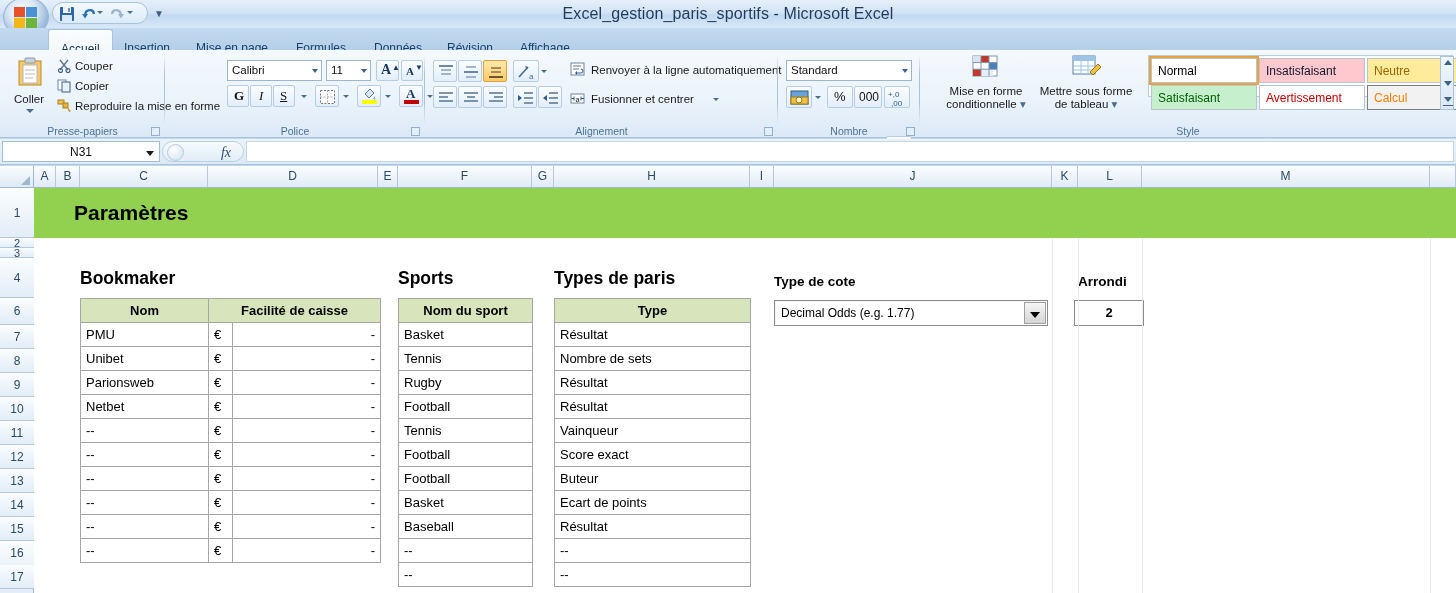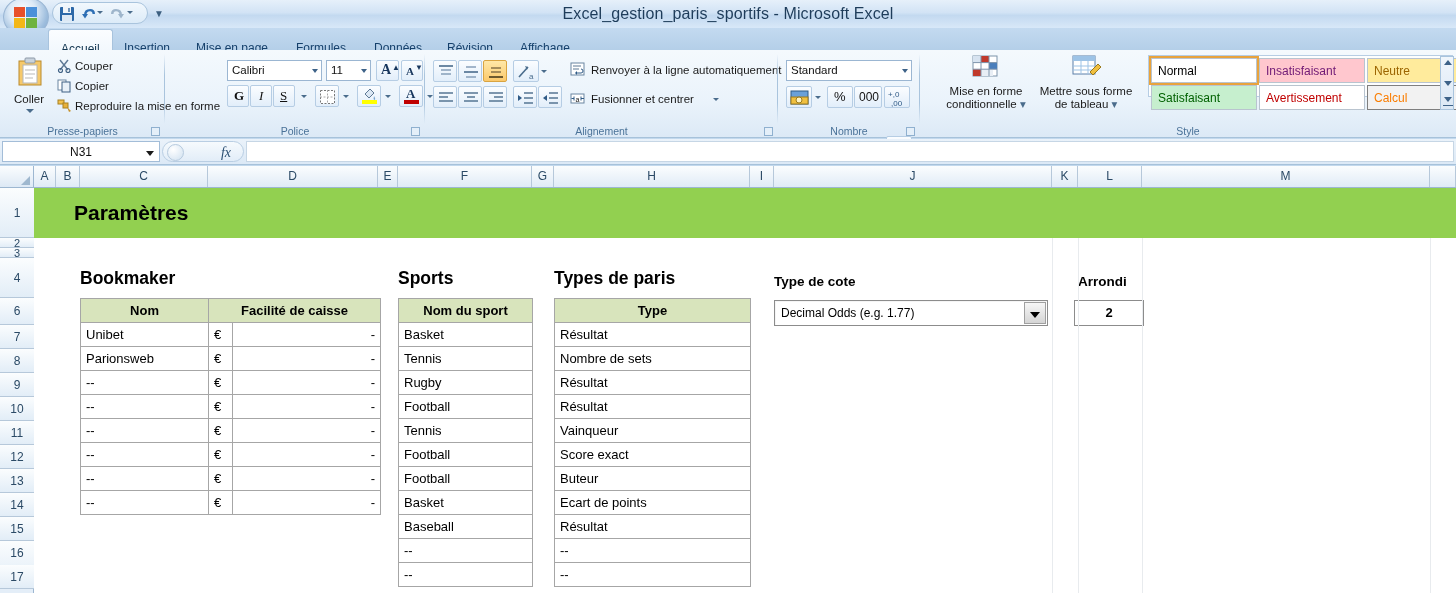--- a/index.html
+++ b/index.html
@@ -575,21 +575,21 @@
           <line x1="19" y1="2" x2="19" y2="22" stroke="#7d93aa"></line>
         </svg>
         <div style="font-size:11.5px;line-height:13px;color:#1a1a1a">
           <span>Mise en forme</span><br>
           <span>conditionnelle</span><span style="color:#4a6c8c">&nbsp;▾</span>
         </div>
       </div>
 
       <div style="position:absolute; left:228px; top:5px; width:305px; height:42px; background:#fdfefe; border:1px solid #b6cde4">
         <div class="stylecell" style="left:2px; top:2px; outline:2px solid #e8a33d; background:#ffffff; color:#000000; z-index:2">Normal</div>
-        <div class="stylecell" style="left:110px; top:2px; background:#ffc7ce; color:#701a75">Insatisfaisant</div>
+        <div class="stylecell" style="left:110px; top:2px; background:#ffc7ce; color:#0f172a">Insatisfaisant</div>
         <div class="stylecell" style="left:218px; top:2px; background:#ffeb9c; color:#9c6500">Neutre</div>
         <div class="stylecell" style="left:2px; top:29px; background:#c6efce; color:#006100">Satisfaisant</div>
         <div class="stylecell" style="left:110px; top:29px; background:#ffffff; color:#c00000">Avertissement</div>
         <div class="stylecell" style="left:218px; top:29px; background:#f2f2f2; color:#fa7d00; border-color:#7f7f7f">Calcul</div>
       </div>
       <div class="scroll-col">
         <div style="top:3px; border-bottom:5px solid #3d6288"></div>
         <div style="top:24px; border-top:5px solid #3d6288"></div>
         <div style="top:40px; border-top:5px solid #3d6288"></div>
         <div style="left:2px; top:48px; width:10px; height:1px; background:#3d6288; border:none"></div>
@@ -667,26 +667,36 @@
           <col style="width:148px">
         </colgroup>
       <thead>
         <tr>
           <th>Nom</th>
           <th colspan="2">Facilité de caisse</th>
         </tr>
       </thead>
       <tbody>
         <tr>
+            <td>PMU</td>
+            <td class="cur-sym">€</td>
+            <td class="cur-val">-</td>
+          </tr>
+        <tr>
             <td>Unibet</td>
             <td class="cur-sym">€</td>
             <td class="cur-val">-</td>
           </tr>
         <tr>
             <td>Parionsweb</td>
+            <td class="cur-sym">€</td>
+            <td class="cur-val">-</td>
+          </tr>
+        <tr>
+            <td>Netbet</td>
             <td class="cur-sym">€</td>
             <td class="cur-val">-</td>
           </tr>
         <tr>
             <td>--</td>
             <td class="cur-sym">€</td>
             <td class="cur-val">-</td>
           </tr>
         <tr>
             <td>--</td>

